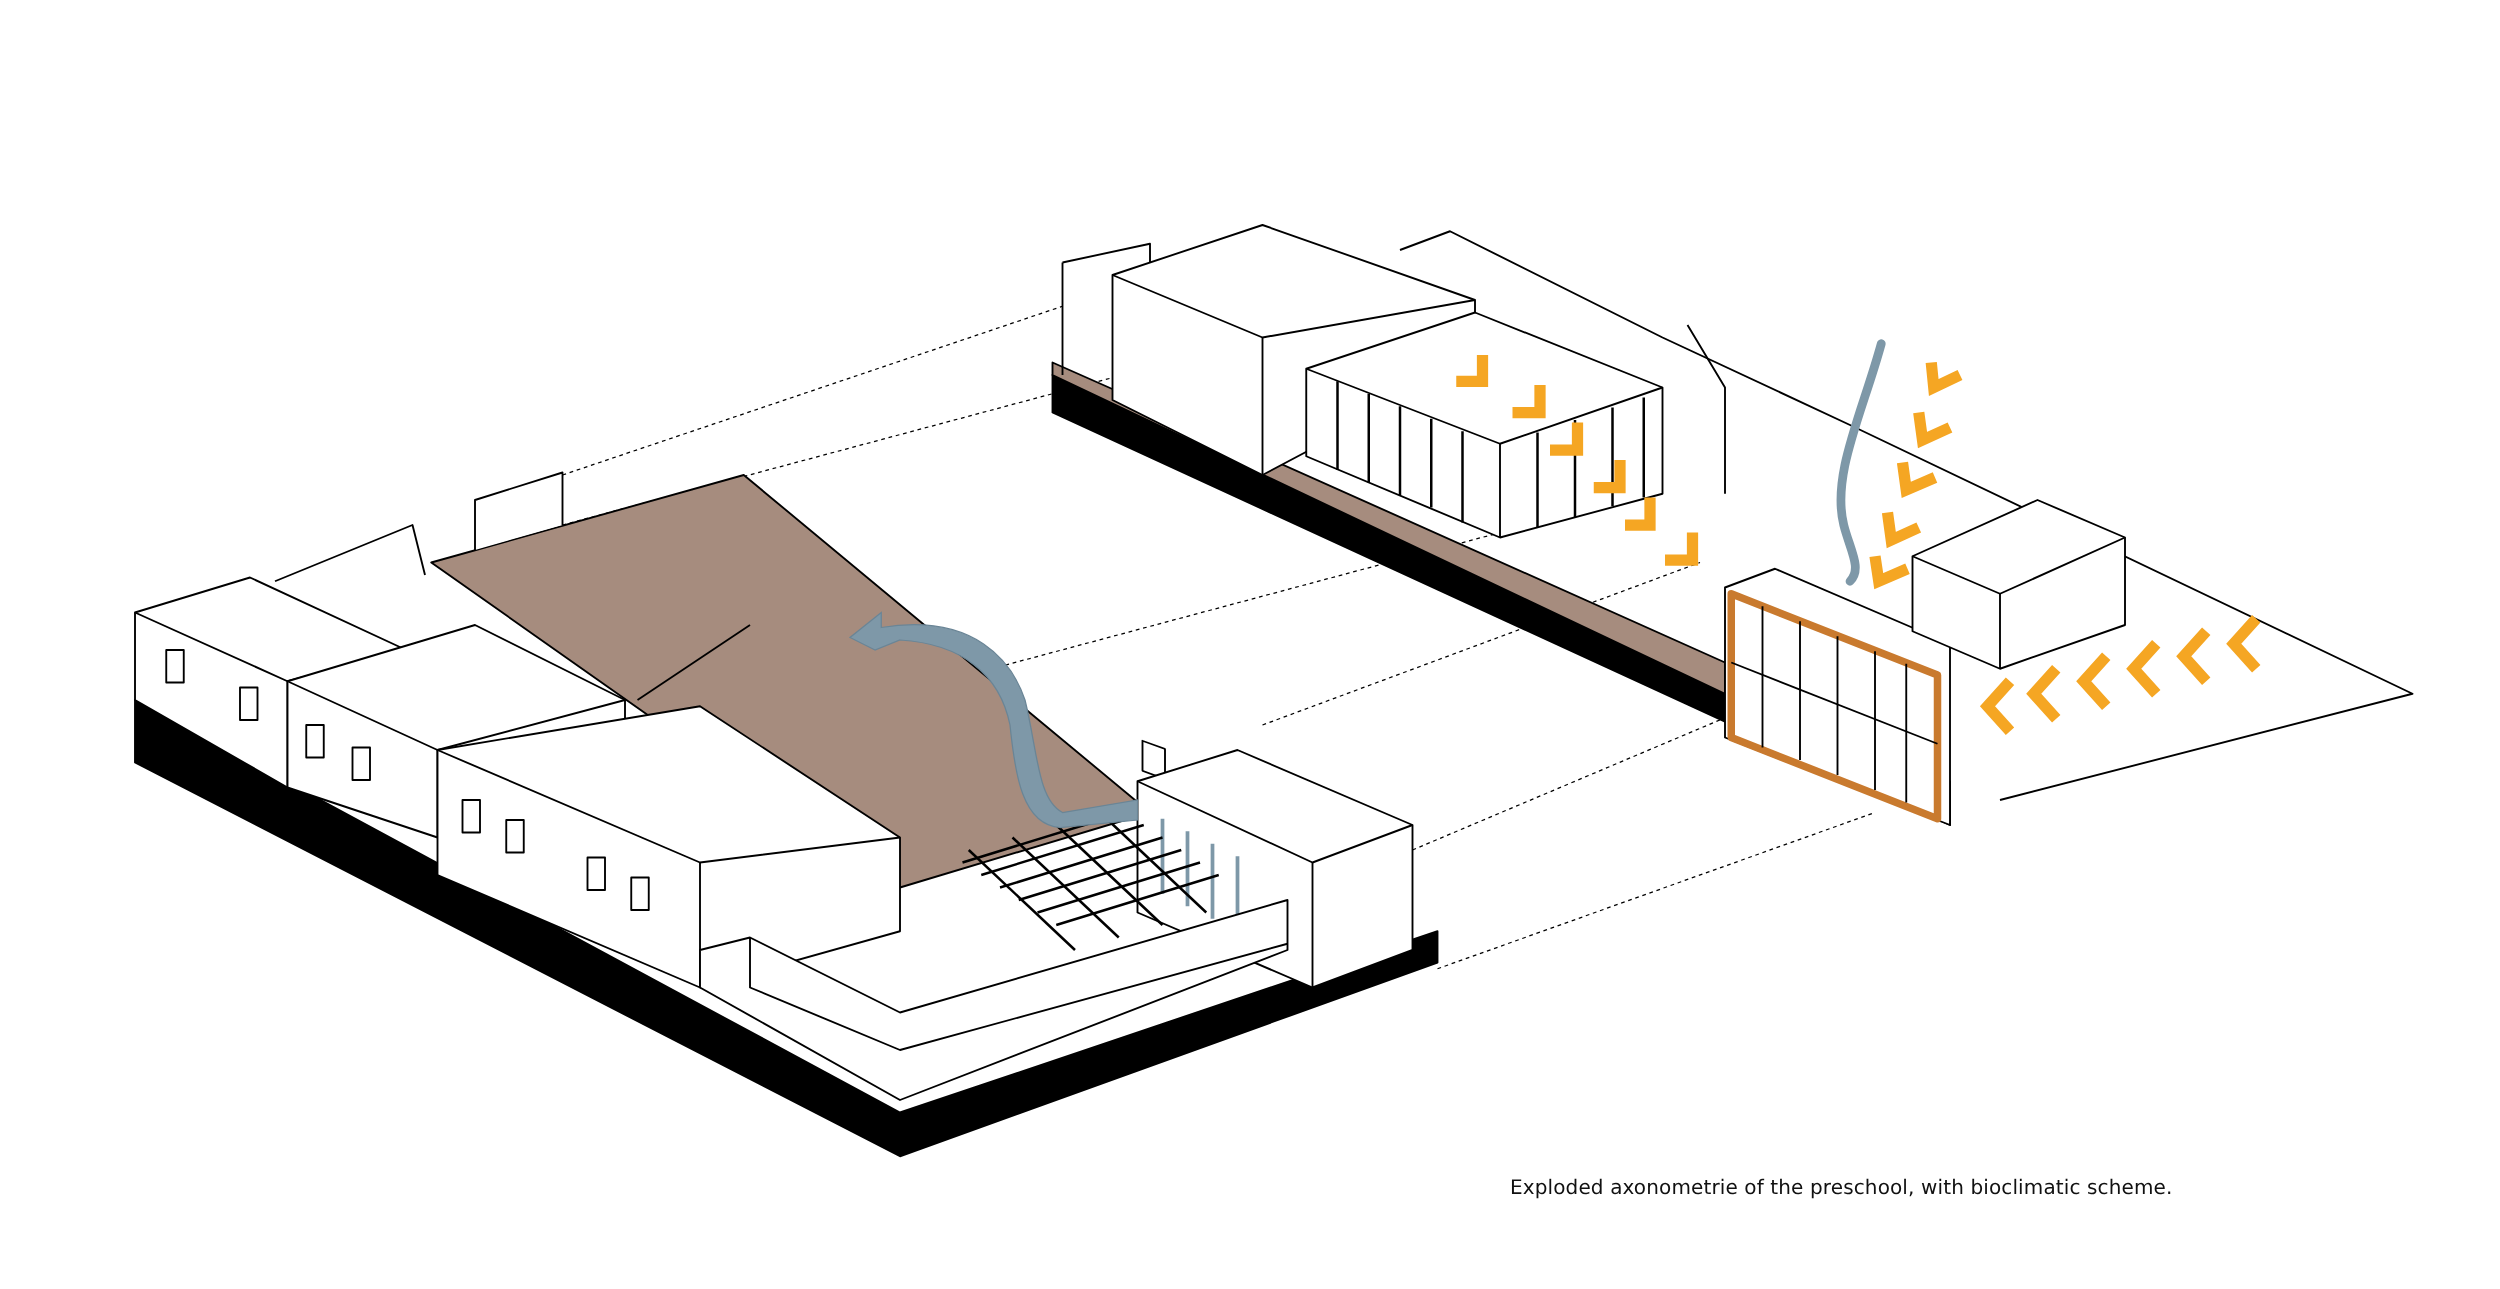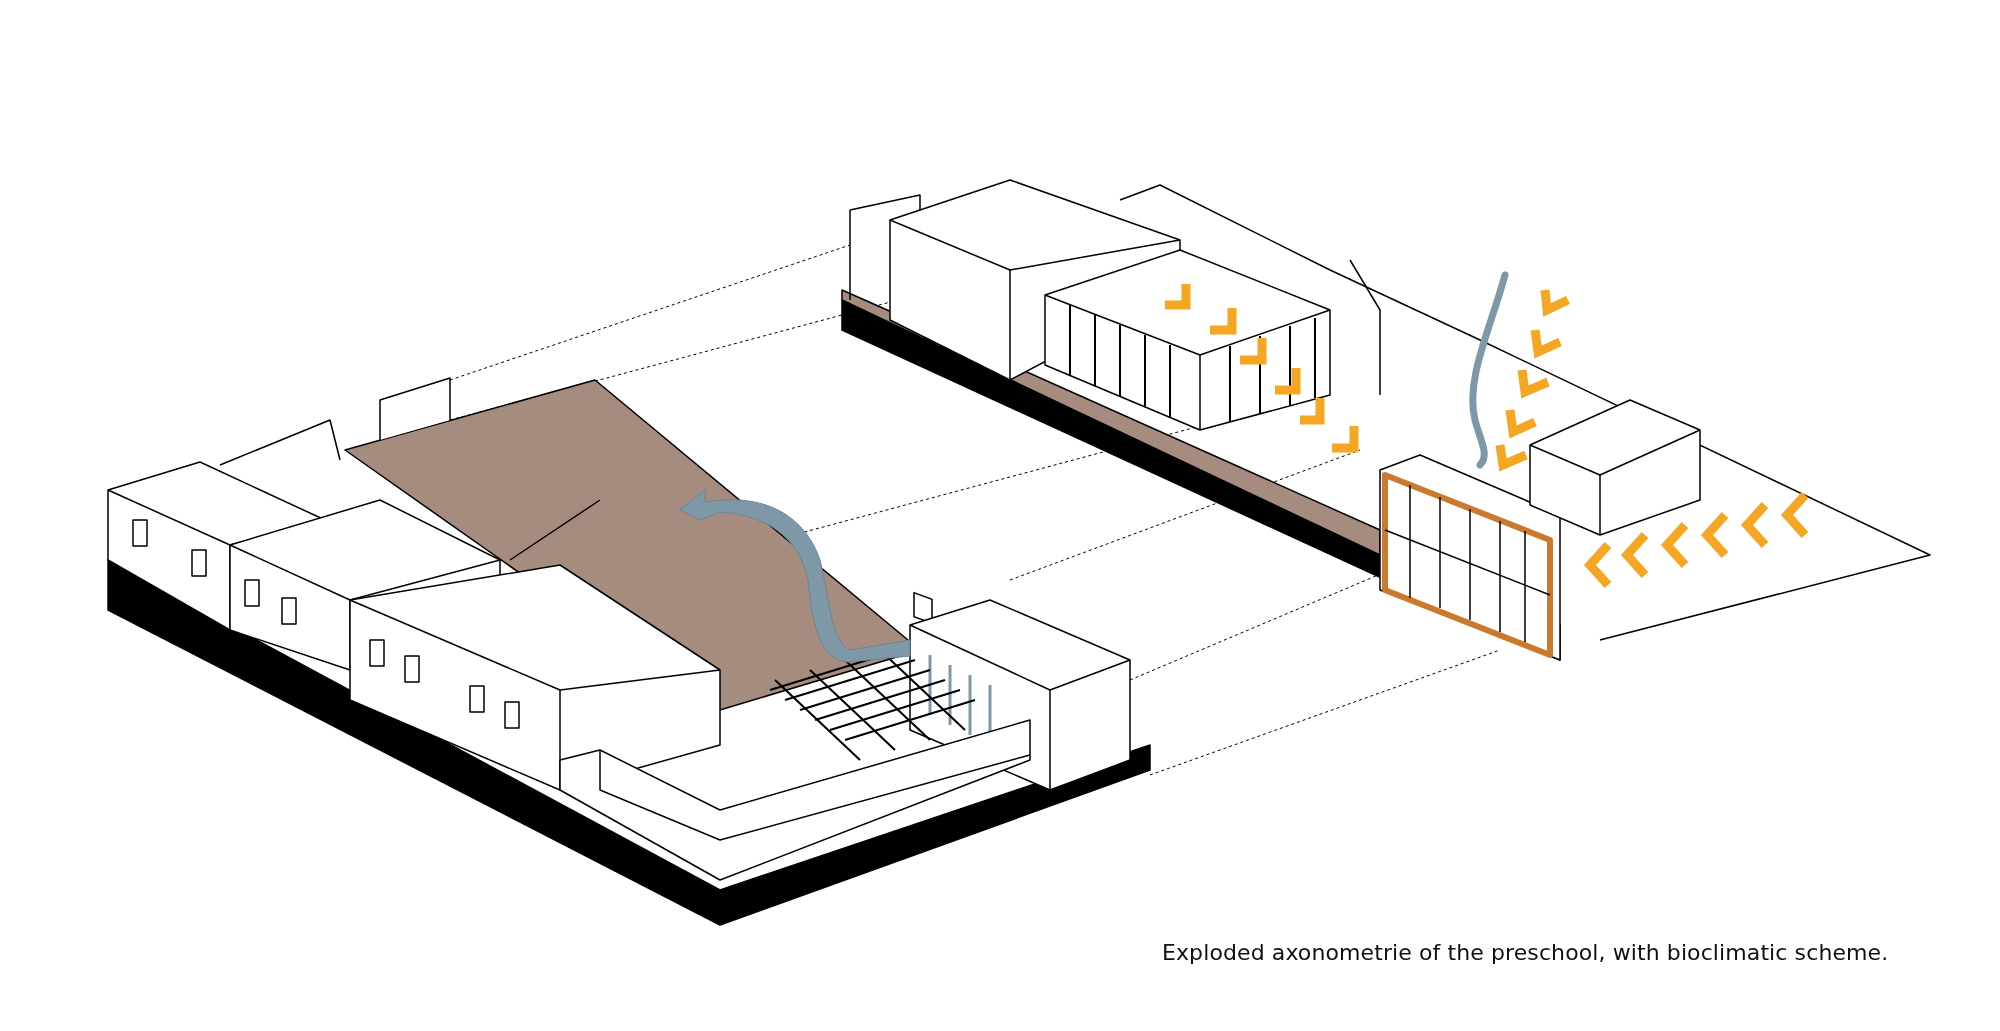--- a/index.html
+++ b/index.html
@@ -1,18 +1,18 @@
 <!DOCTYPE html>
 <html><head>
 <meta charset="utf-8">
 <style>
   html,body{margin:0;padding:0;background:#ffffff;}
   body{width:2000px;height:1031px;position:relative;overflow:hidden;font-family:"DejaVu Sans",sans-serif;}
   #diagram{position:absolute;left:0;top:0;width:2000px;height:1031px;}
-  .caption{position:absolute;left:1162px;top:940px;font-size:22px;color:#111;letter-spacing:0.1px;font-family:"DejaVu Sans",sans-serif;}
+  .caption{position:absolute;left:1208px;top:940px;font-size:16px;color:#111;letter-spacing:0.1px;font-family:"DejaVu Sans",sans-serif;}
 </style>
 </head>
 <body>
 
 <svg id="diagram" viewBox="0 0 2000 1031" xmlns="http://www.w3.org/2000/svg">
   <g fill="none" stroke="#000" stroke-width="1.5" stroke-linejoin="round">
 
     <g stroke-dasharray="3 3" stroke-width="1">
       <line x1="450" y1="380" x2="850" y2="245"></line>
       <line x1="450" y1="420" x2="1010" y2="270"></line>

